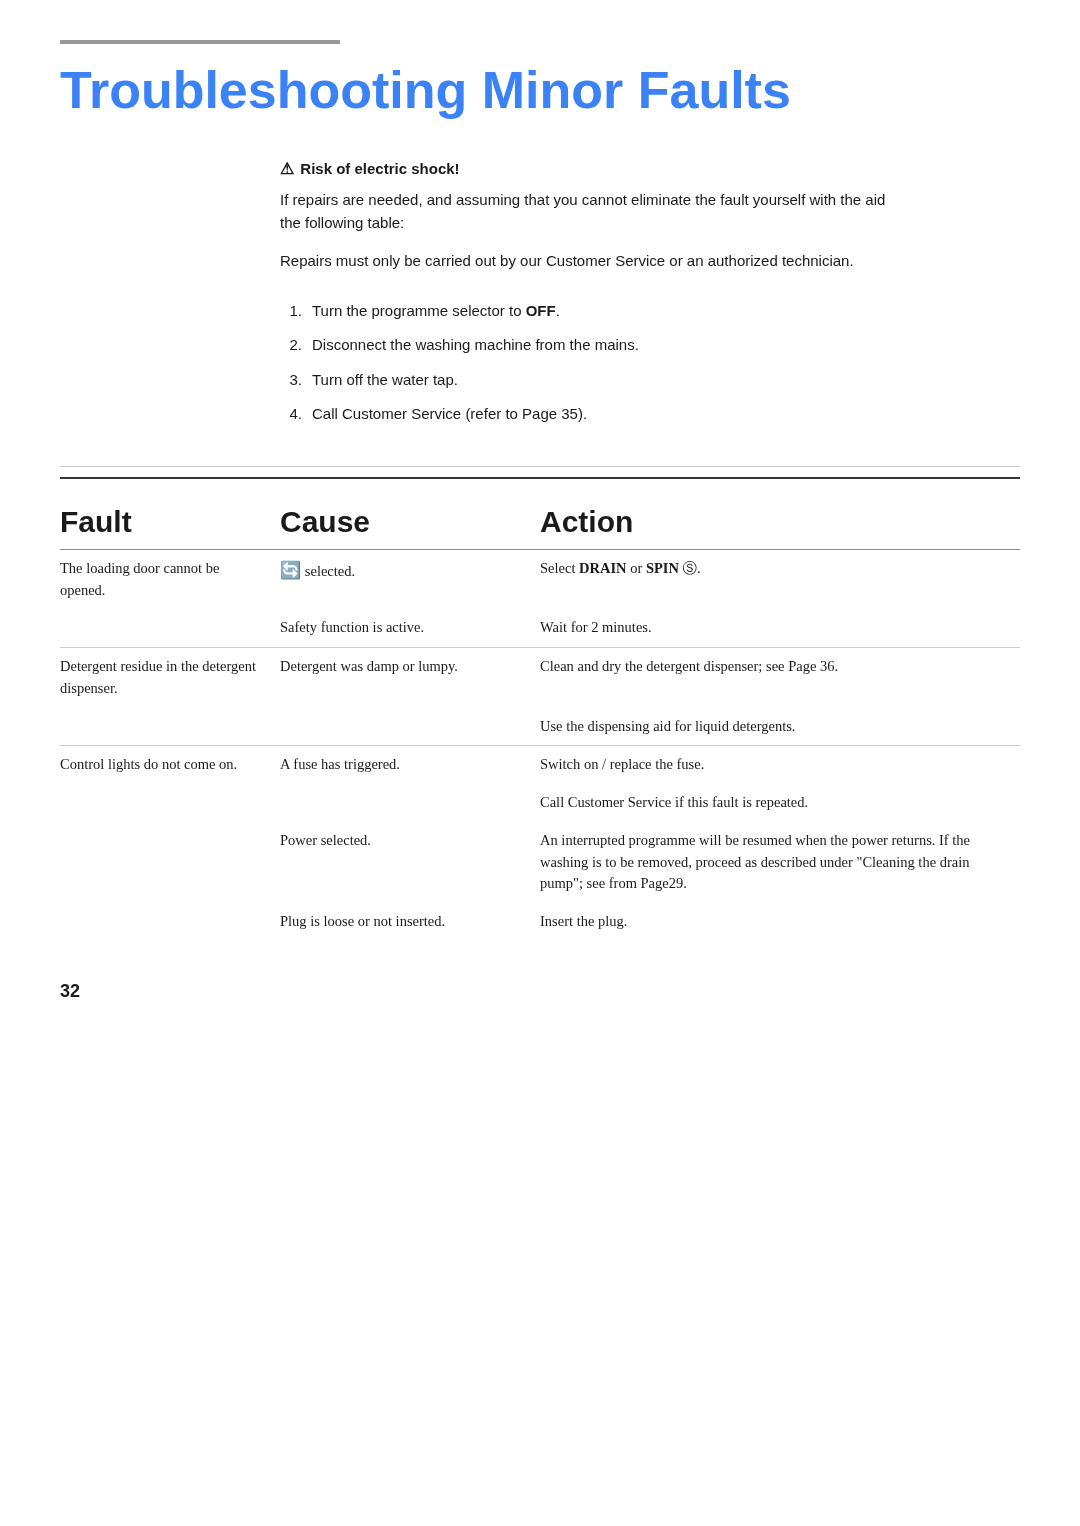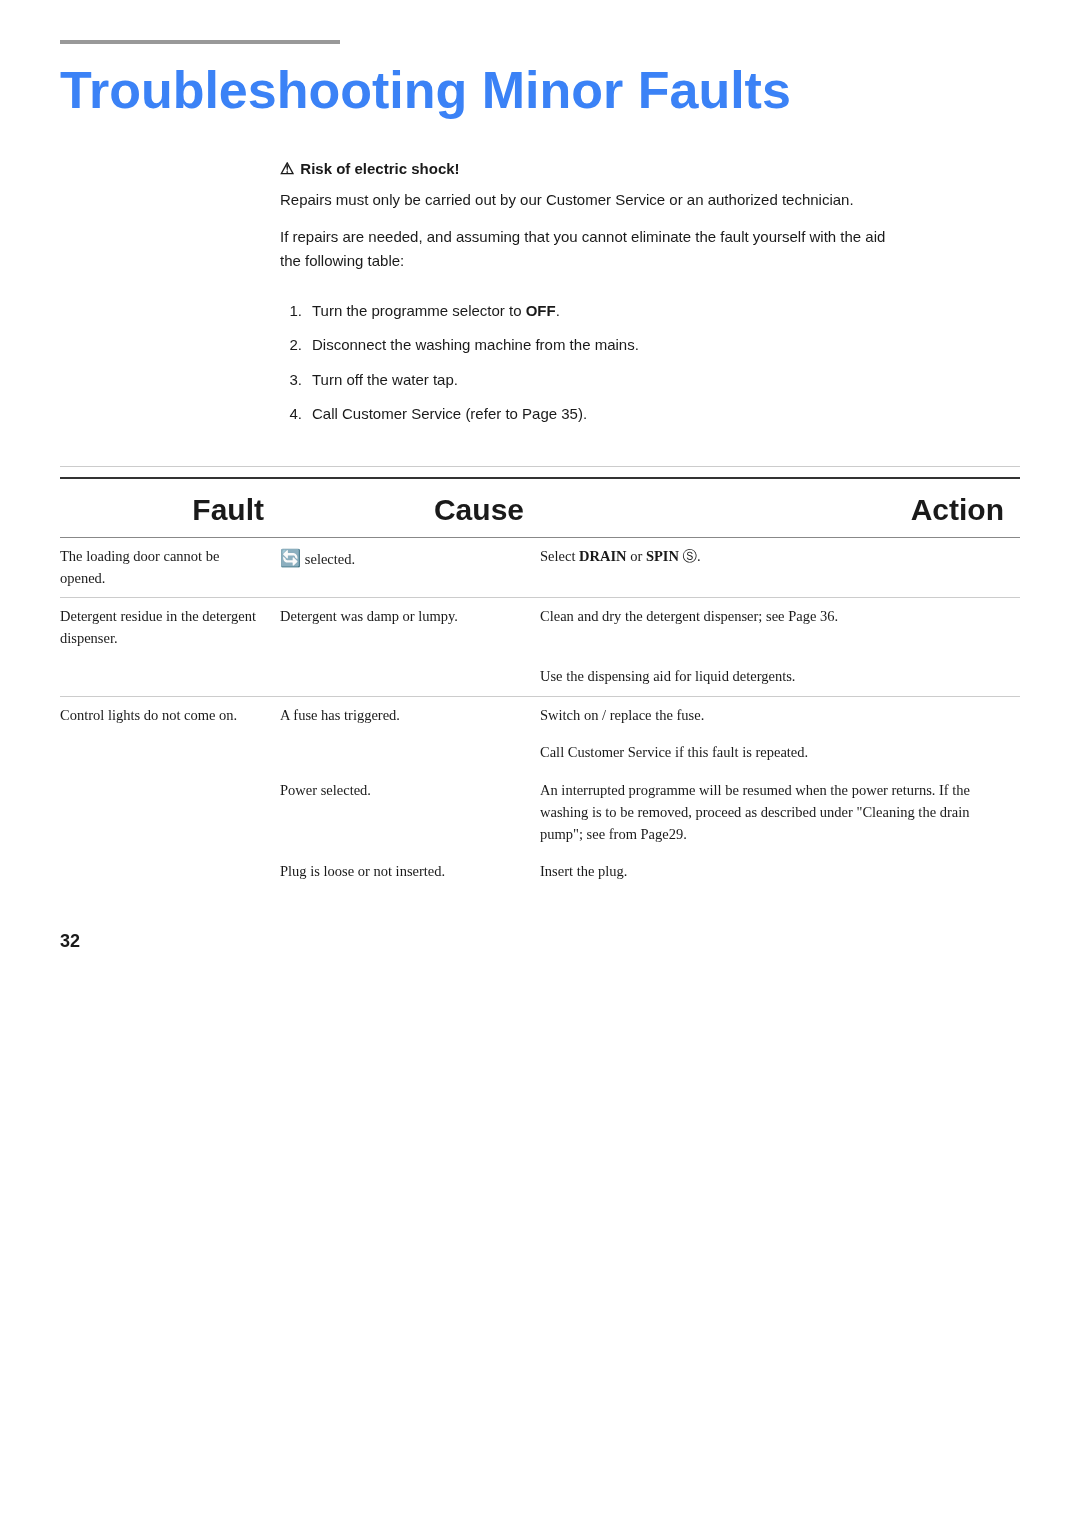--- a/index.html
+++ b/index.html
@@ -100,24 +100,24 @@
 
     table {
       width: 100%;
       border-collapse: collapse;
       border-top: 2px solid #333;
     }
 
     table thead tr th {
       font-size: 30px;
       font-weight: bold;
-      padding: 14px 16px 10px 0;
+      padding: 26px 16px 10px 0;
       vertical-align: bottom;
       border-bottom: 1px solid #888;
-      text-align: right;
+      text-align: left;
     }
 
     table thead tr th:first-child {
       width: 220px;
     }
 
     table thead tr th:nth-child(2) {
       width: 260px;
     }
 
@@ -156,22 +156,22 @@
 
 <div class="top-line"></div>
 
 <h1 class="page-title">Troubleshooting Minor Faults</h1>
 
 <div class="warning-section">
   <div class="warning-title">
     <span class="warning-icon">⚠</span>
     <span>Risk of electric shock!</span>
   </div>
+  <p class="warning-text">If repairs are needed, and assuming that you cannot eliminate the fault yourself with the aid the following table:</p>
   <p class="warning-text">Repairs must only be carried out by our Customer Service or an authorized technician.</p>
-  <p class="warning-text">If repairs are needed, and assuming that you cannot eliminate the fault yourself with the aid the following table:</p>
 </div>
 
 <div class="steps-section">
   <div class="step">
     <span class="step-num">1.</span>
     <span class="step-text">Turn the programme selector to <strong>OFF</strong>.</span>
   </div>
   <div class="step">
     <span class="step-num">2.</span>
     <span class="step-text">Disconnect the washing machine from the mains.</span>
@@ -200,20 +200,25 @@
     <tbody>
 
       <tr>
         <td>The loading door cannot be opened.</td>
         <td>
           <span style="font-size:17px;">🔄</span><span> selected.</span>
         </td>
         <td>Select <strong>DRAIN</strong> or <strong>SPIN</strong> Ⓢ.</td>
       </tr>
 
+      <tr>
+        <td></td>
+        <td>Safety function is active.</td>
+        <td>Wait for 2 minutes.</td>
+      </tr>
 
       <tr class="row-divider">
         <td>Detergent residue in the detergent dispenser.</td>
         <td>Detergent was damp or lumpy.</td>
         <td>Clean and dry the detergent dispenser; see Page 36.</td>
       </tr>
 
       <tr>
         <td></td>
         <td></td>

